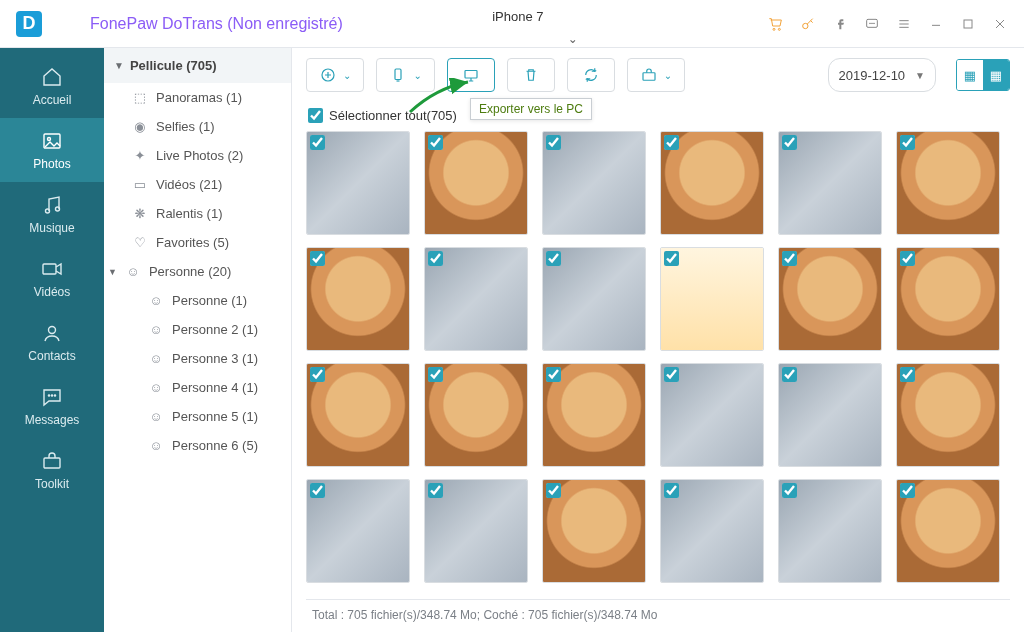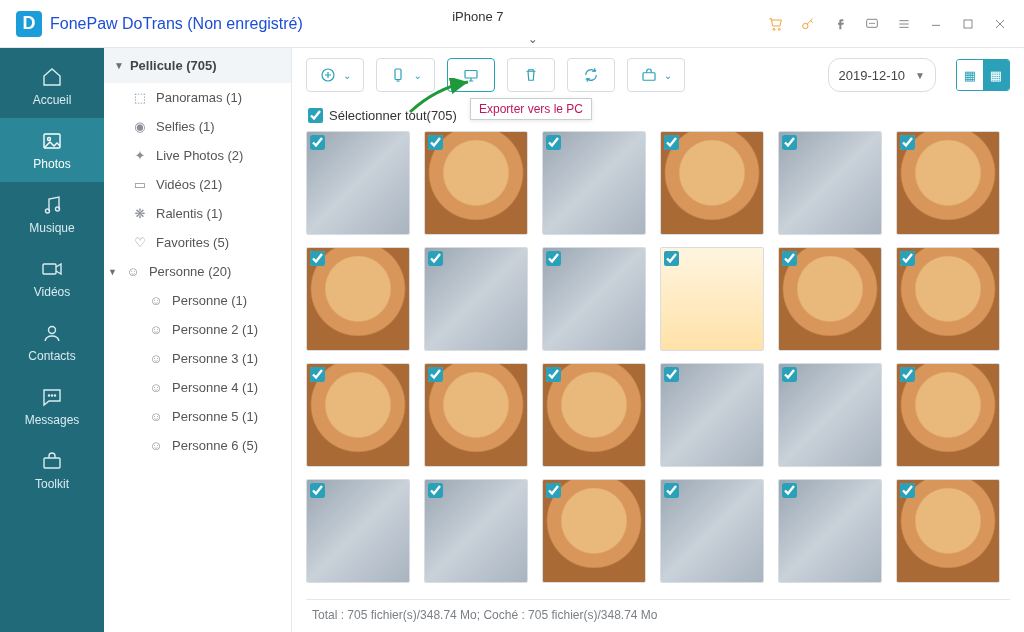--- a/index.html
+++ b/index.html
@@ -1,19 +1,19 @@
 <!DOCTYPE html>
 <html><head>
 <meta charset="utf-8">
 <style>
   * { box-sizing: border-box; margin: 0; padding: 0; font-family: -apple-system, "Segoe UI", Arial, sans-serif; }
   body { width: 1024px; height: 632px; overflow: hidden; background: #fff; font-size: 13px; color: #333; }
   .titlebar { height: 48px; display: flex; align-items: center; padding: 0 10px; border-bottom: 1px solid #e4e7ec; }
   .logo { width: 26px; height: 26px; background: #1a9dd8; border-radius: 4px; margin: 0 8px 0 6px; display:flex; align-items:center; justify-content:center; color:#fff; font-weight:bold; font-size:18px; }
-  .title { color:#1d4ed8; font-size:16px; flex: 0 0 auto; }
+  .title { color:#8b5cf6; font-size:16px; flex: 0 0 auto; margin-left: 40px; }
   .device-sel { margin-left: 100px; display:flex; align-items:center; gap:8px; padding: 4px 14px; border:1px solid transparent; cursor:pointer;flex-direction:column; }
   .device-sel .apple { font-size:16px; }
   .device-sel .chev { margin-left: 110px; font-size:12px; color:#666; }
   .spacer { flex:1; }
   .titlebar .ticon { width:28px; height:28px; display:flex; align-items:center; justify-content:center; color:#888; margin-left:4px; cursor:pointer; }
   .titlebar .ticon.gold { color:#f2a33a; }
   .titlebar .ticon svg { width:16px; height:16px; stroke:currentColor; fill:none; stroke-width:1.5; }
   .wrap { display:flex; height: calc(632px - 48px); }
   .nav { width: 104px; background:#206a7a; display:flex; flex-direction:column; padding-top:6px; }
   .nav-item { height:64px; display:flex; flex-direction:column; align-items:center; justify-content:center; gap:4px; color:#dbebef; cursor:pointer; }
@@ -34,21 +34,21 @@
   .tbtn svg { width:18px; height:18px; stroke:currentColor; fill:none; stroke-width:1.6; }
   .tbtn .chev { font-size:10px; color:#2aa1b8; }
   .tbtn.active { border-color:#2aa1b8; }
   .date-picker { margin-left:auto; height:34px; border:1px solid #d9dde1; border-radius:12px; display:flex; align-items:center; padding:0 10px; gap:10px; color:#444; cursor:pointer; }
   .view-toggle { display:flex; border:1px solid #2aa1b8; border-radius:3px; overflow:hidden; margin-left:8px; }
   .view-toggle div { width:26px; height:30px; display:flex; align-items:center; justify-content:center; cursor:pointer; }
   .view-toggle div:first-child { background:#fff; color:#2aa1b8; }
   .view-toggle div:last-child { background:#2aa1b8; color:#fff; }
   .arrow-annot { position:absolute; left:100px; top:20px; pointer-events:none; }
   .arrow-annot svg { width:70px; height:40px; }
-  .tooltip { position:absolute; left:164px; top:40px; background:#fff; border:1px solid #c9ced3; padding:3px 8px; font-size:12px; color:#be185d; box-shadow:0 1px 4px rgba(0,0,0,.1); }
+  .tooltip { position:absolute; left:164px; top:40px; background:#fff; border:1px solid #c9ced3; padding:3px 8px; font-size:12px; color:#4d7c0f; box-shadow:0 1px 4px rgba(0,0,0,.1); }
   .selectall { display:flex; align-items:center; gap:6px; margin:10px 0 8px 2px; color:#333; }
   .selectall input { accent-color:#2aa1b8; width:15px; height:15px; }
   .grid { flex:1; overflow:auto; display:grid; grid-template-columns: repeat(6, 104px); gap:12px 14px; align-content:start; }
   .thumb { width:104px; height:104px; border:1px solid #d9dde1; border-radius:2px; position:relative; background:#eceff2; overflow:hidden; }
   .thumb .chk { position:absolute; top:3px; left:3px; width:15px; height:15px; accent-color:#2aa1b8; }
   .thumb .p { width:100%; height:100%; }
   .footer { border-top:1px solid #e4e7ec; padding:8px 6px 6px; color:#7a7f86; font-size:12px; }
   .p-cat { background:linear-gradient(135deg,#9aa6b2,#c9d1d9,#a9b4c0); }
   .p-shiba { background:radial-gradient(circle at 50% 40%,#e9b97c 0 40%,#d9965a 42% 58%,#aa6a36 60% 100%); }
   .p-cart { background:linear-gradient(180deg,#fff5df,#ffe1a8); }

